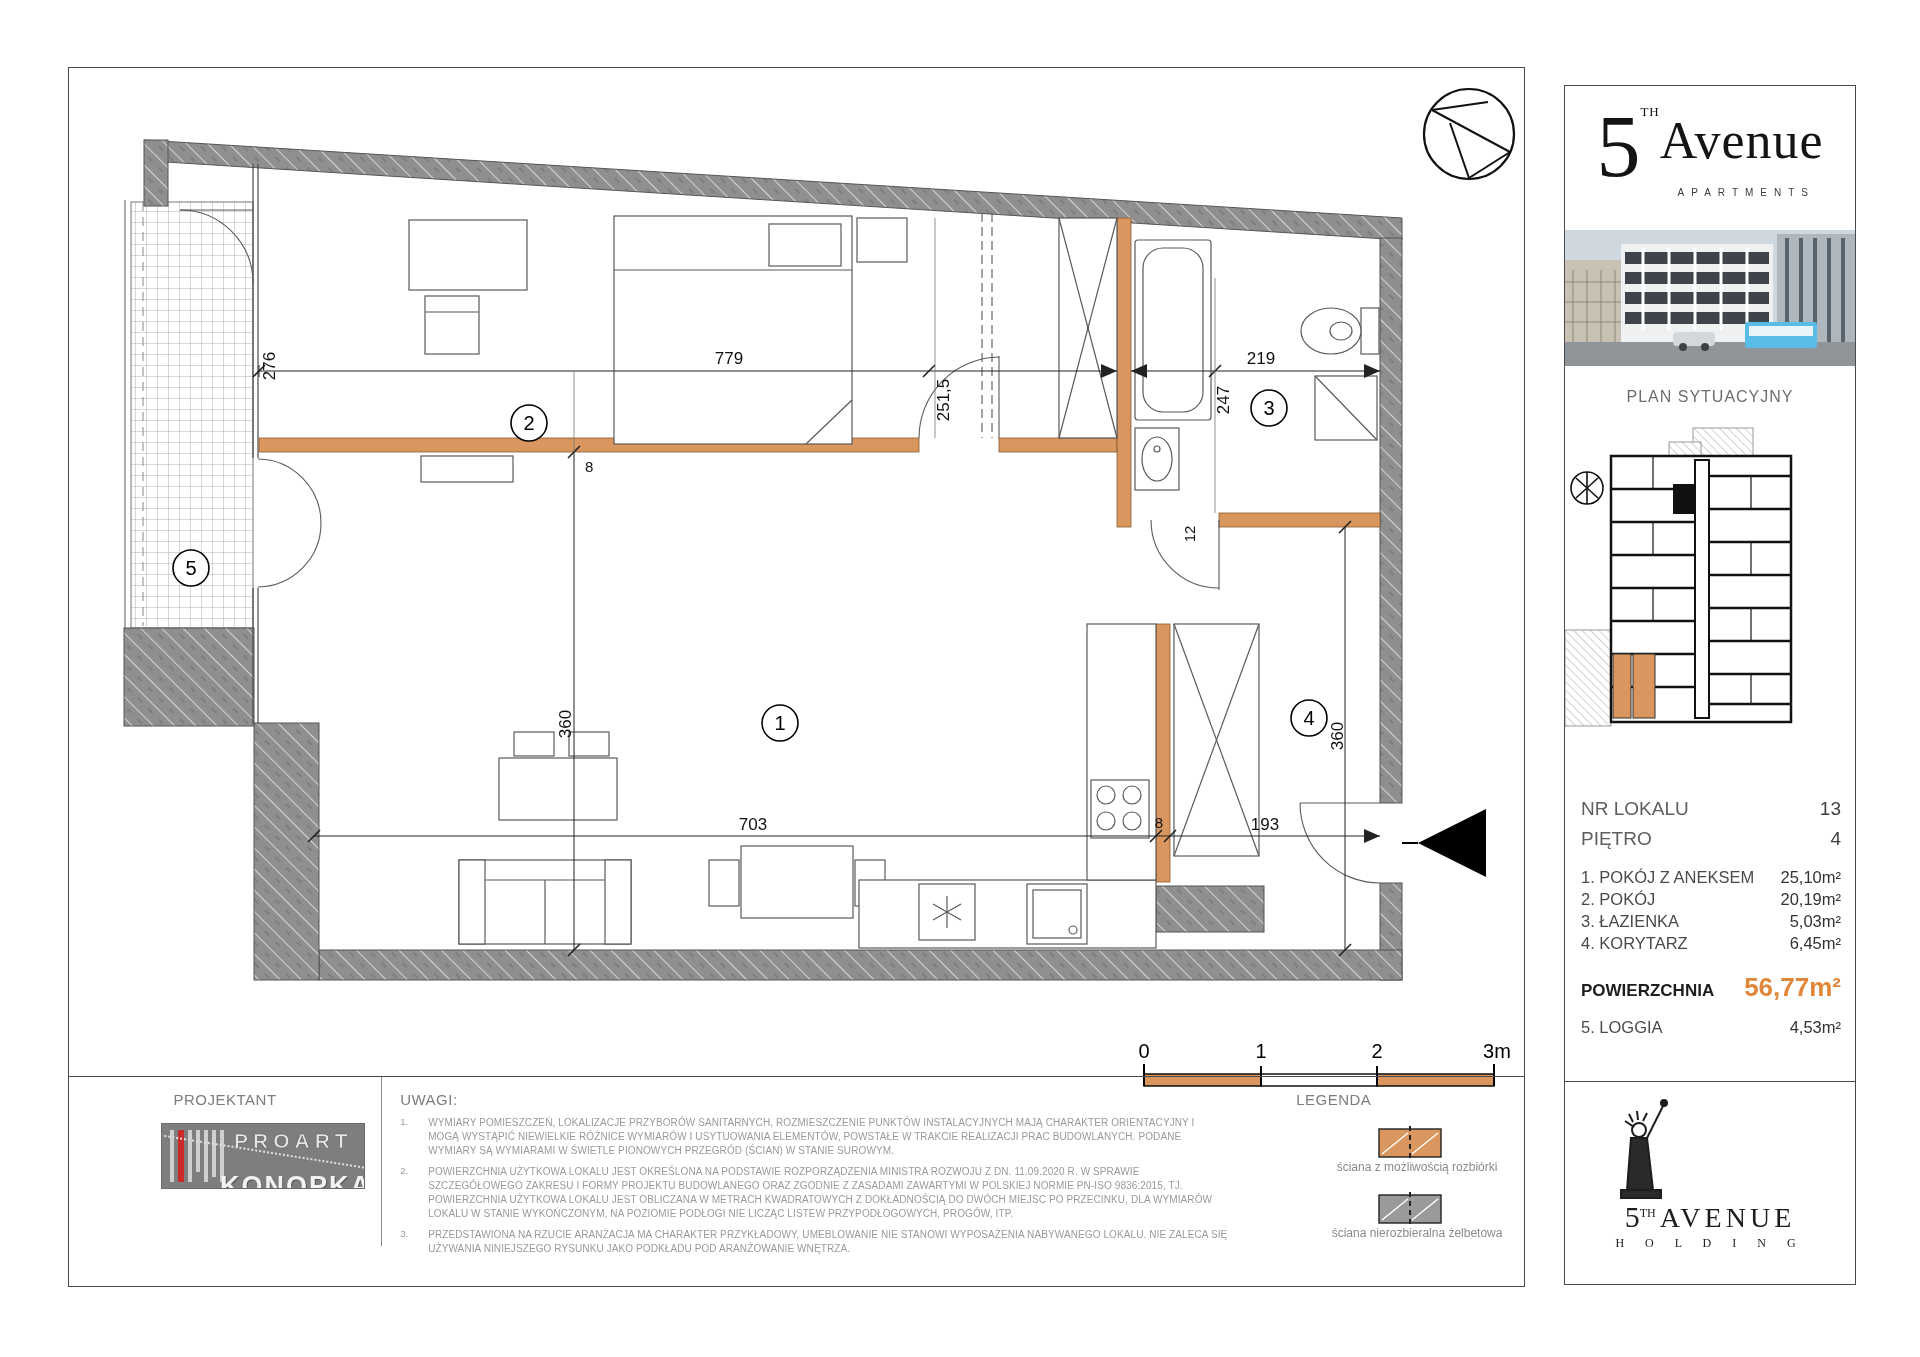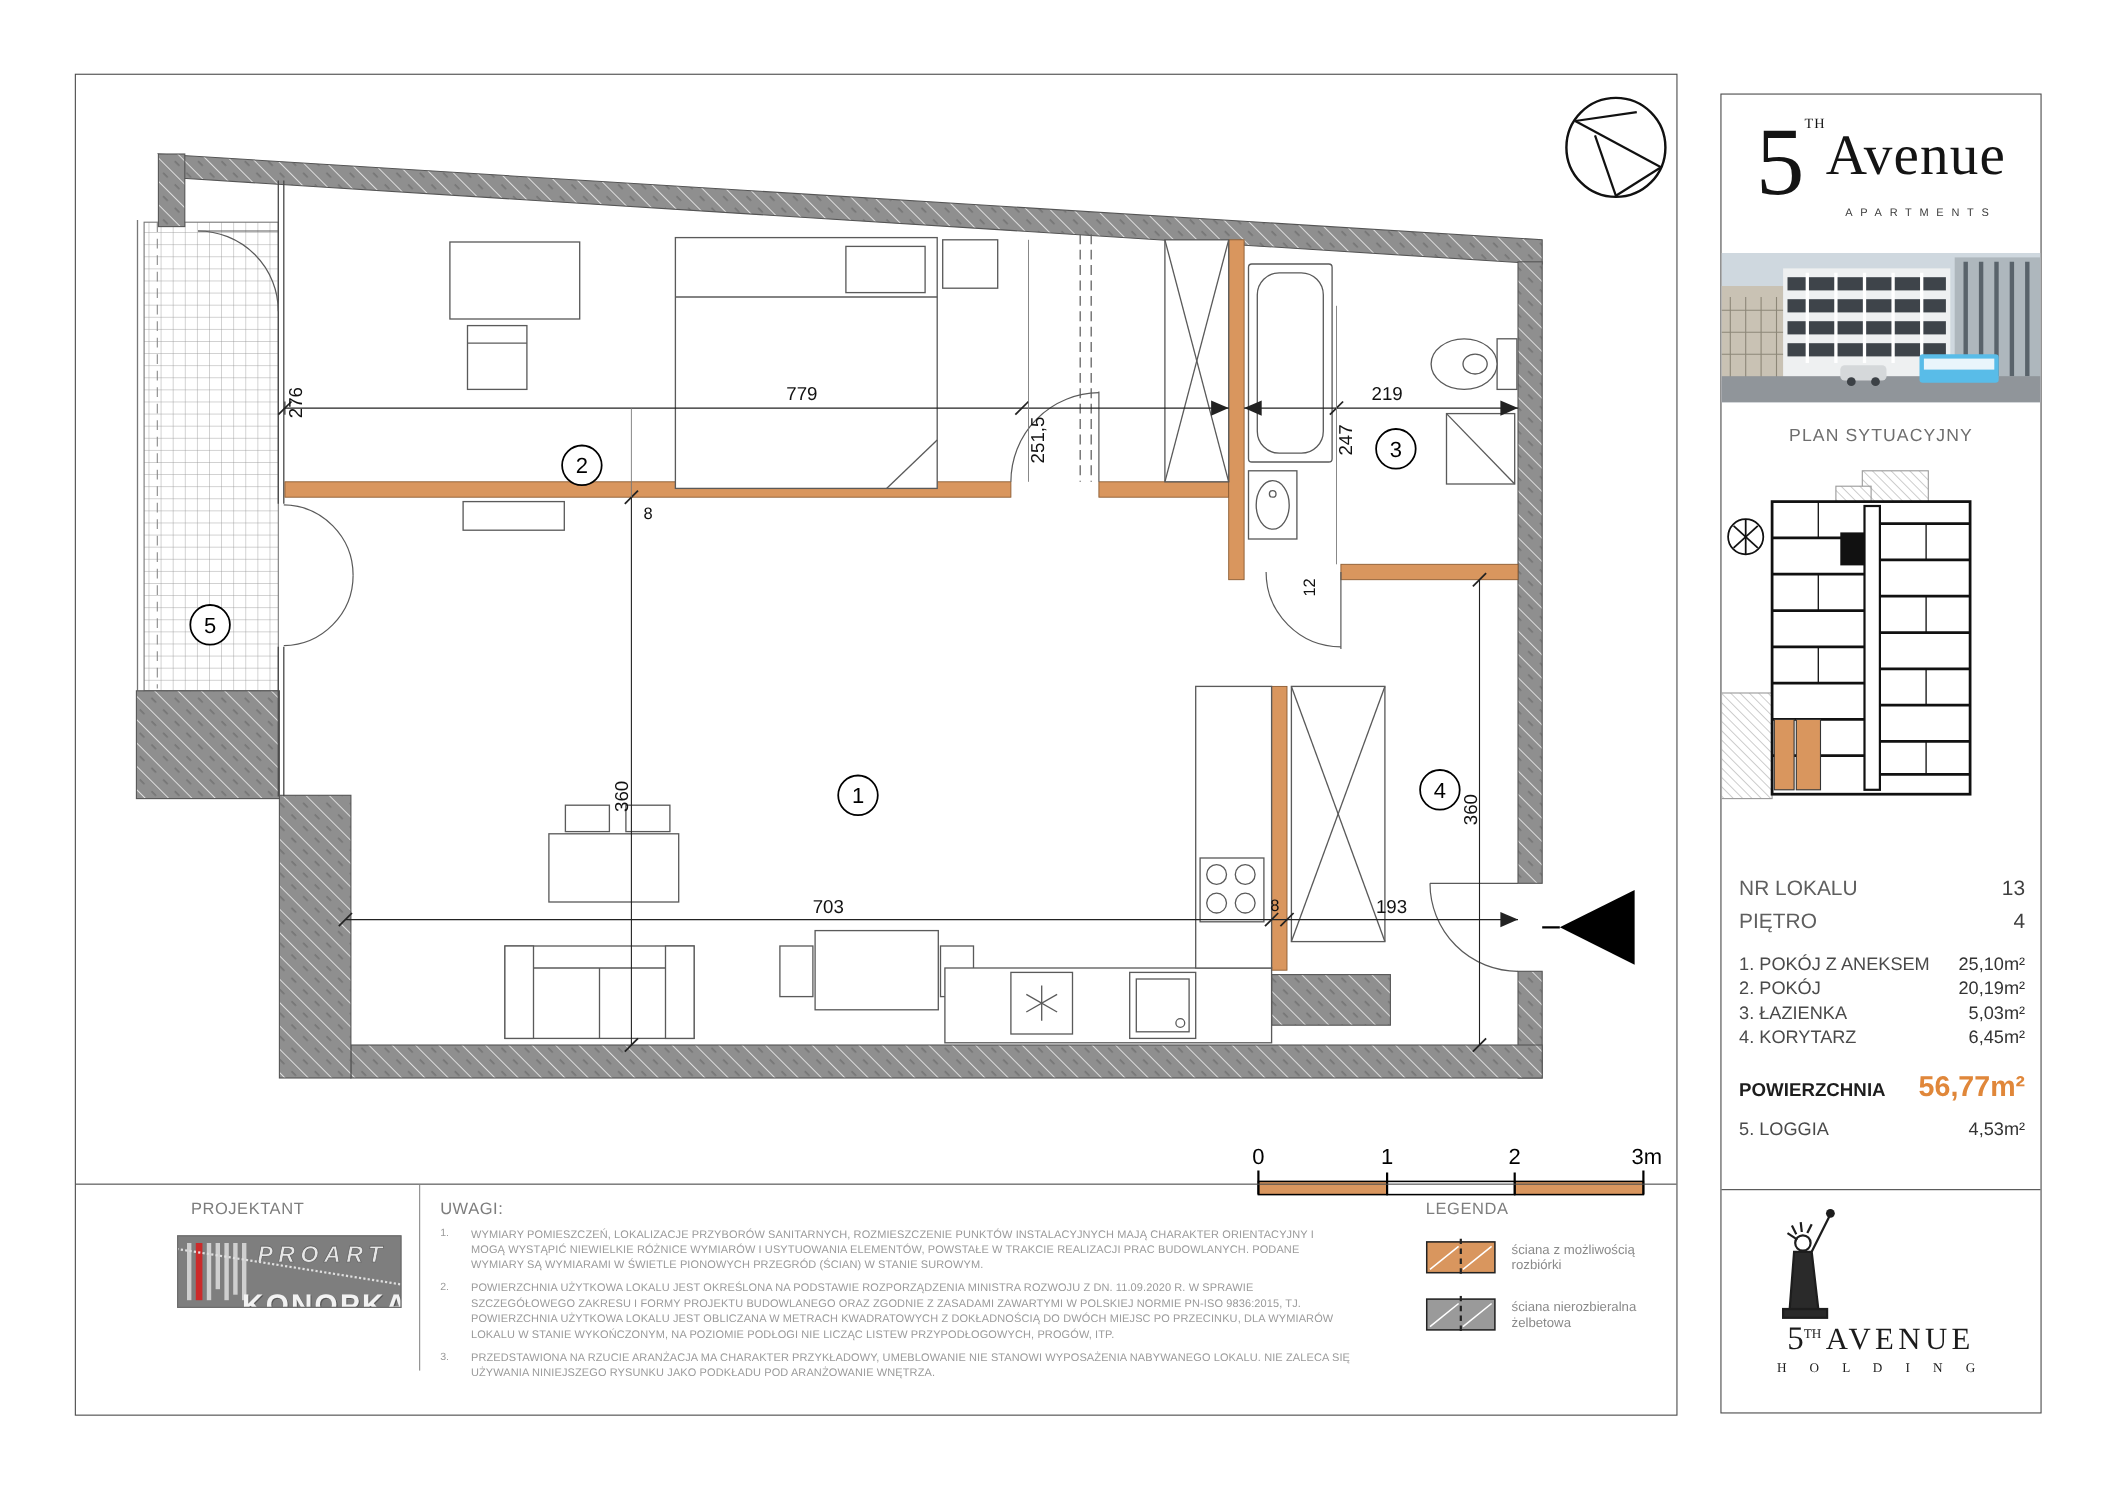--- a/index.html
+++ b/index.html
@@ -17,28 +17,28 @@
   .cell-uwagi{flex:1;border-left:1px solid #8a8a8a;position:relative;padding:14px 18px 0 18px;box-sizing:border-box;}
   .cell-legenda{width:300px;position:relative;padding-top:14px;box-sizing:border-box;}
   .cell-title{font-size:15px;color:#7d7d7d;letter-spacing:0.5px;}
   .projektant-title{position:absolute;top:14px;width:100%;text-align:center;}
   .proart-logo{position:absolute;left:92px;top:46px;width:202px;height:64px;background:#7e7e7e;border:1px solid #6a6a6a;overflow:hidden;}
   .proart-bars{position:absolute;left:8px;top:6px;height:52px;display:flex;gap:4px;}
   .proart-bars i{display:block;width:4px;height:100%;background:#cfcfcf;}
   .proart-bars i.b2{background:#cc2a2a;width:6px;}
   .proart-bars i.b4{height:80%;}
   .proart-bars i.b6{height:90%;}
-  .proart-line1{position:absolute;left:72px;top:5px;font-size:21px;font-weight:bold;letter-spacing:5px;color:#e6e6e6;font-style:italic;-webkit-text-stroke:0.6px #5c5c5c;}
+  .proart-line1{position:absolute;left:72px;top:5px;font-size:21px;font-weight:bold;letter-spacing:5px;color:#e6e6e6;-webkit-text-stroke:0.6px #5c5c5c;}
   .proart-line2{position:absolute;left:58px;top:27px;font-size:27px;font-weight:bold;letter-spacing:2px;color:#f2f2f2;text-shadow:1px 1px 0 #555;margin-top:20px;}
   .proart-diag{position:absolute;left:-10px;top:28px;width:240px;height:0;border-top:2px dotted #e0e0e0;transform:rotate(9deg);}
   .uwagi-notes{margin-top:8px;display:grid;grid-template-columns:20px 800px;column-gap:8px;row-gap:7px;}
   .uwagi-num{font-size:9.6px;color:#9a9a9a;}
   .uwagi-text{font-size:10px;line-height:1.4;color:#9a9a9a;letter-spacing:0.1px;}
   .legend-title{margin-left:50px;}
-  .legend-row{display:flex;align-items:center;margin:18px 0 0 50px;}
+  .legend-row{display:flex;align-items:center;margin:18px 0 0 50px;flex-direction:column;}
   .legend-row svg{flex:0 0 auto;}
   .legend-label{font-size:12px;color:#8a8a8a;margin-left:14px;}
 
   
   .sidebar{position:absolute;left:1564px;top:85px;width:292px;height:1200px;border:1px solid #4a4a4a;box-sizing:border-box;background:#fff;}
   .brand{position:absolute;left:0;top:18px;width:100%;text-align:center;font-family:"Liberation Serif", serif;color:#141414;}
   .brand .five{font-size:88px;line-height:80px;vertical-align:-18px;}
   .brand .sup{font-size:13px;vertical-align:42px;letter-spacing:1px;}
   .brand .name{font-size:52px;letter-spacing:1px;}
   .brand-sub{margin-top:0;font-size:10px;letter-spacing:7px;color:#3a3a3a;font-family:"Liberation Sans", sans-serif;text-align:right;padding-right:40px;}

